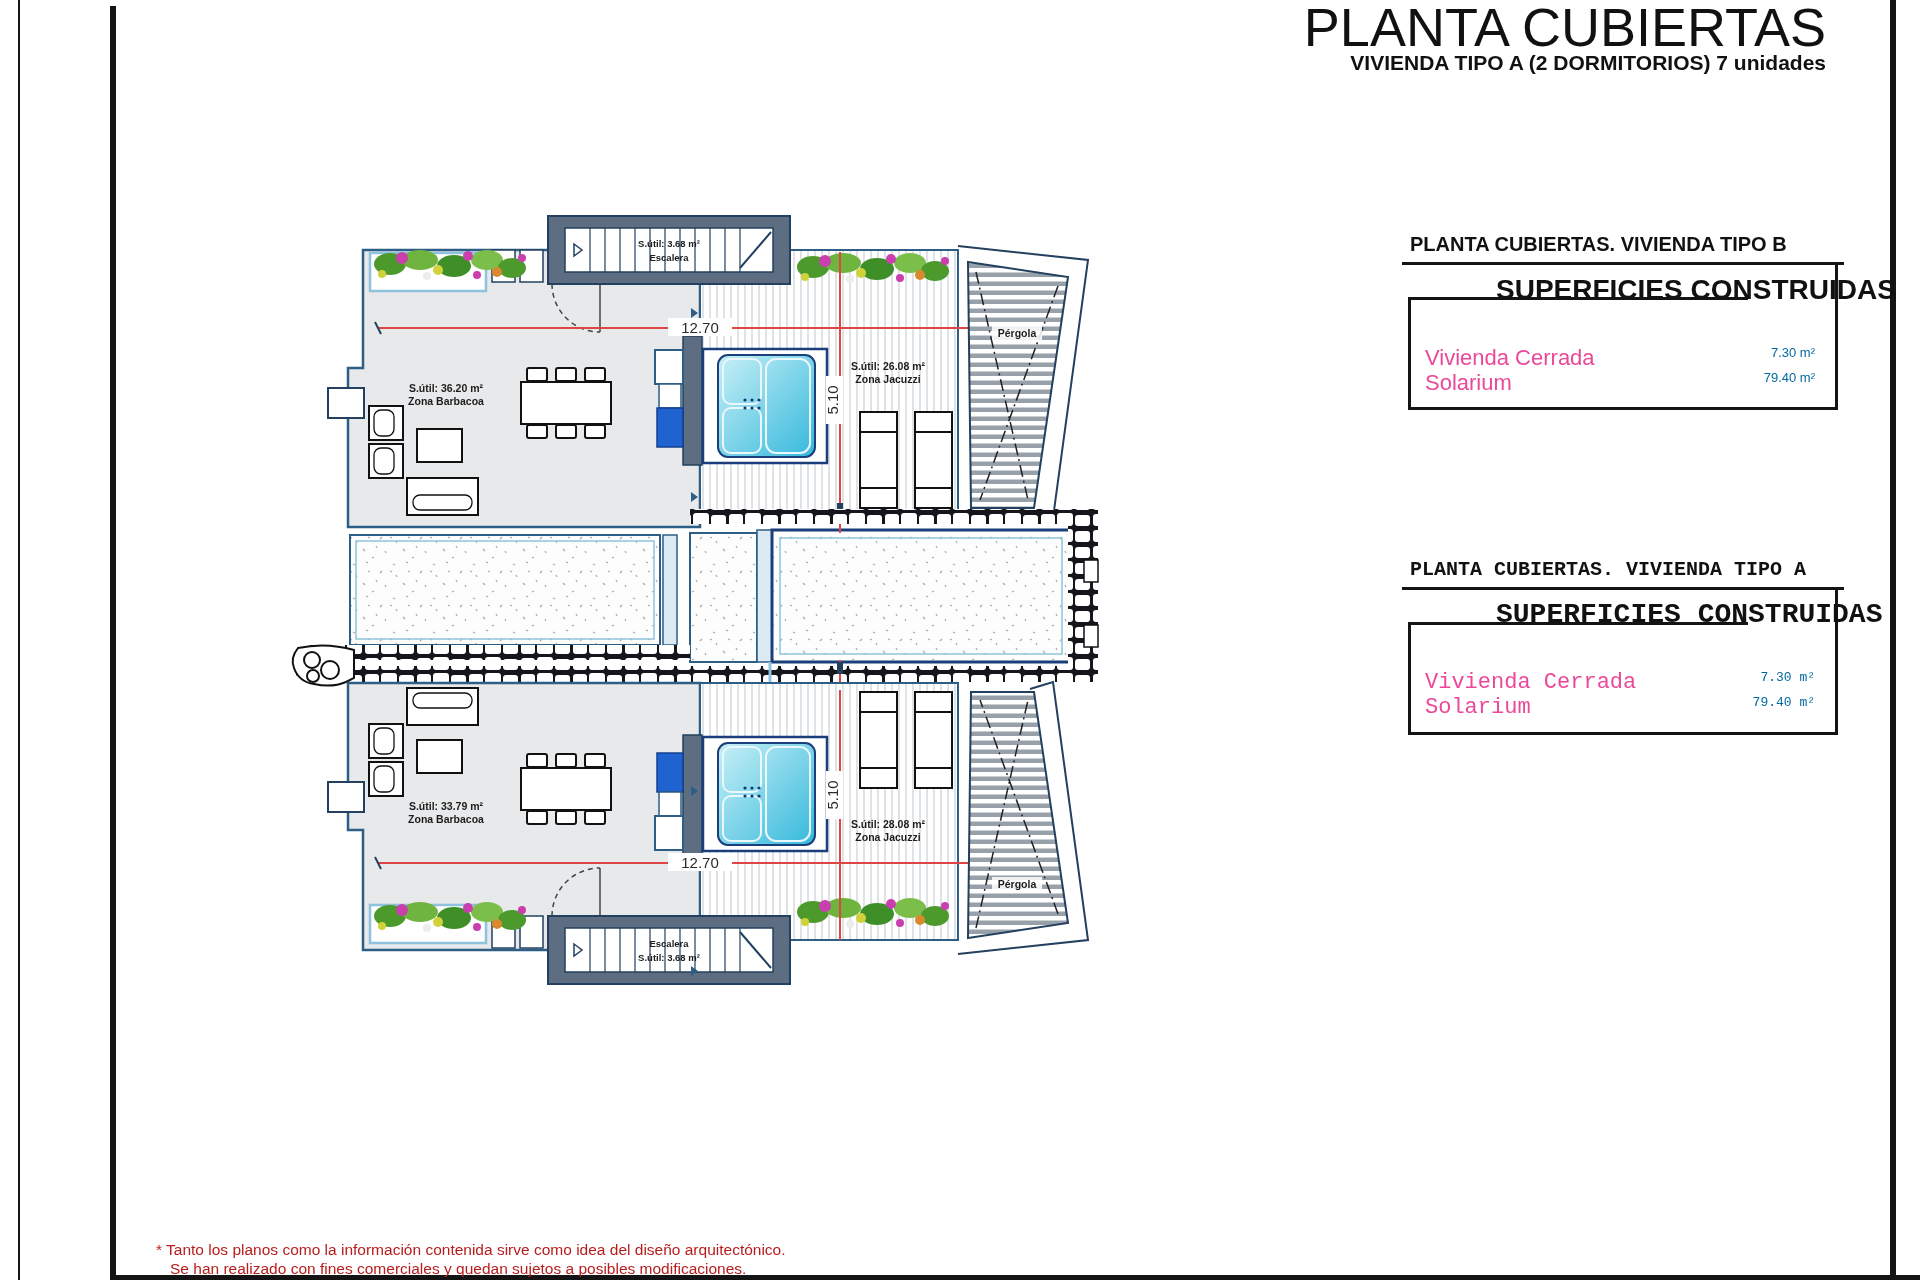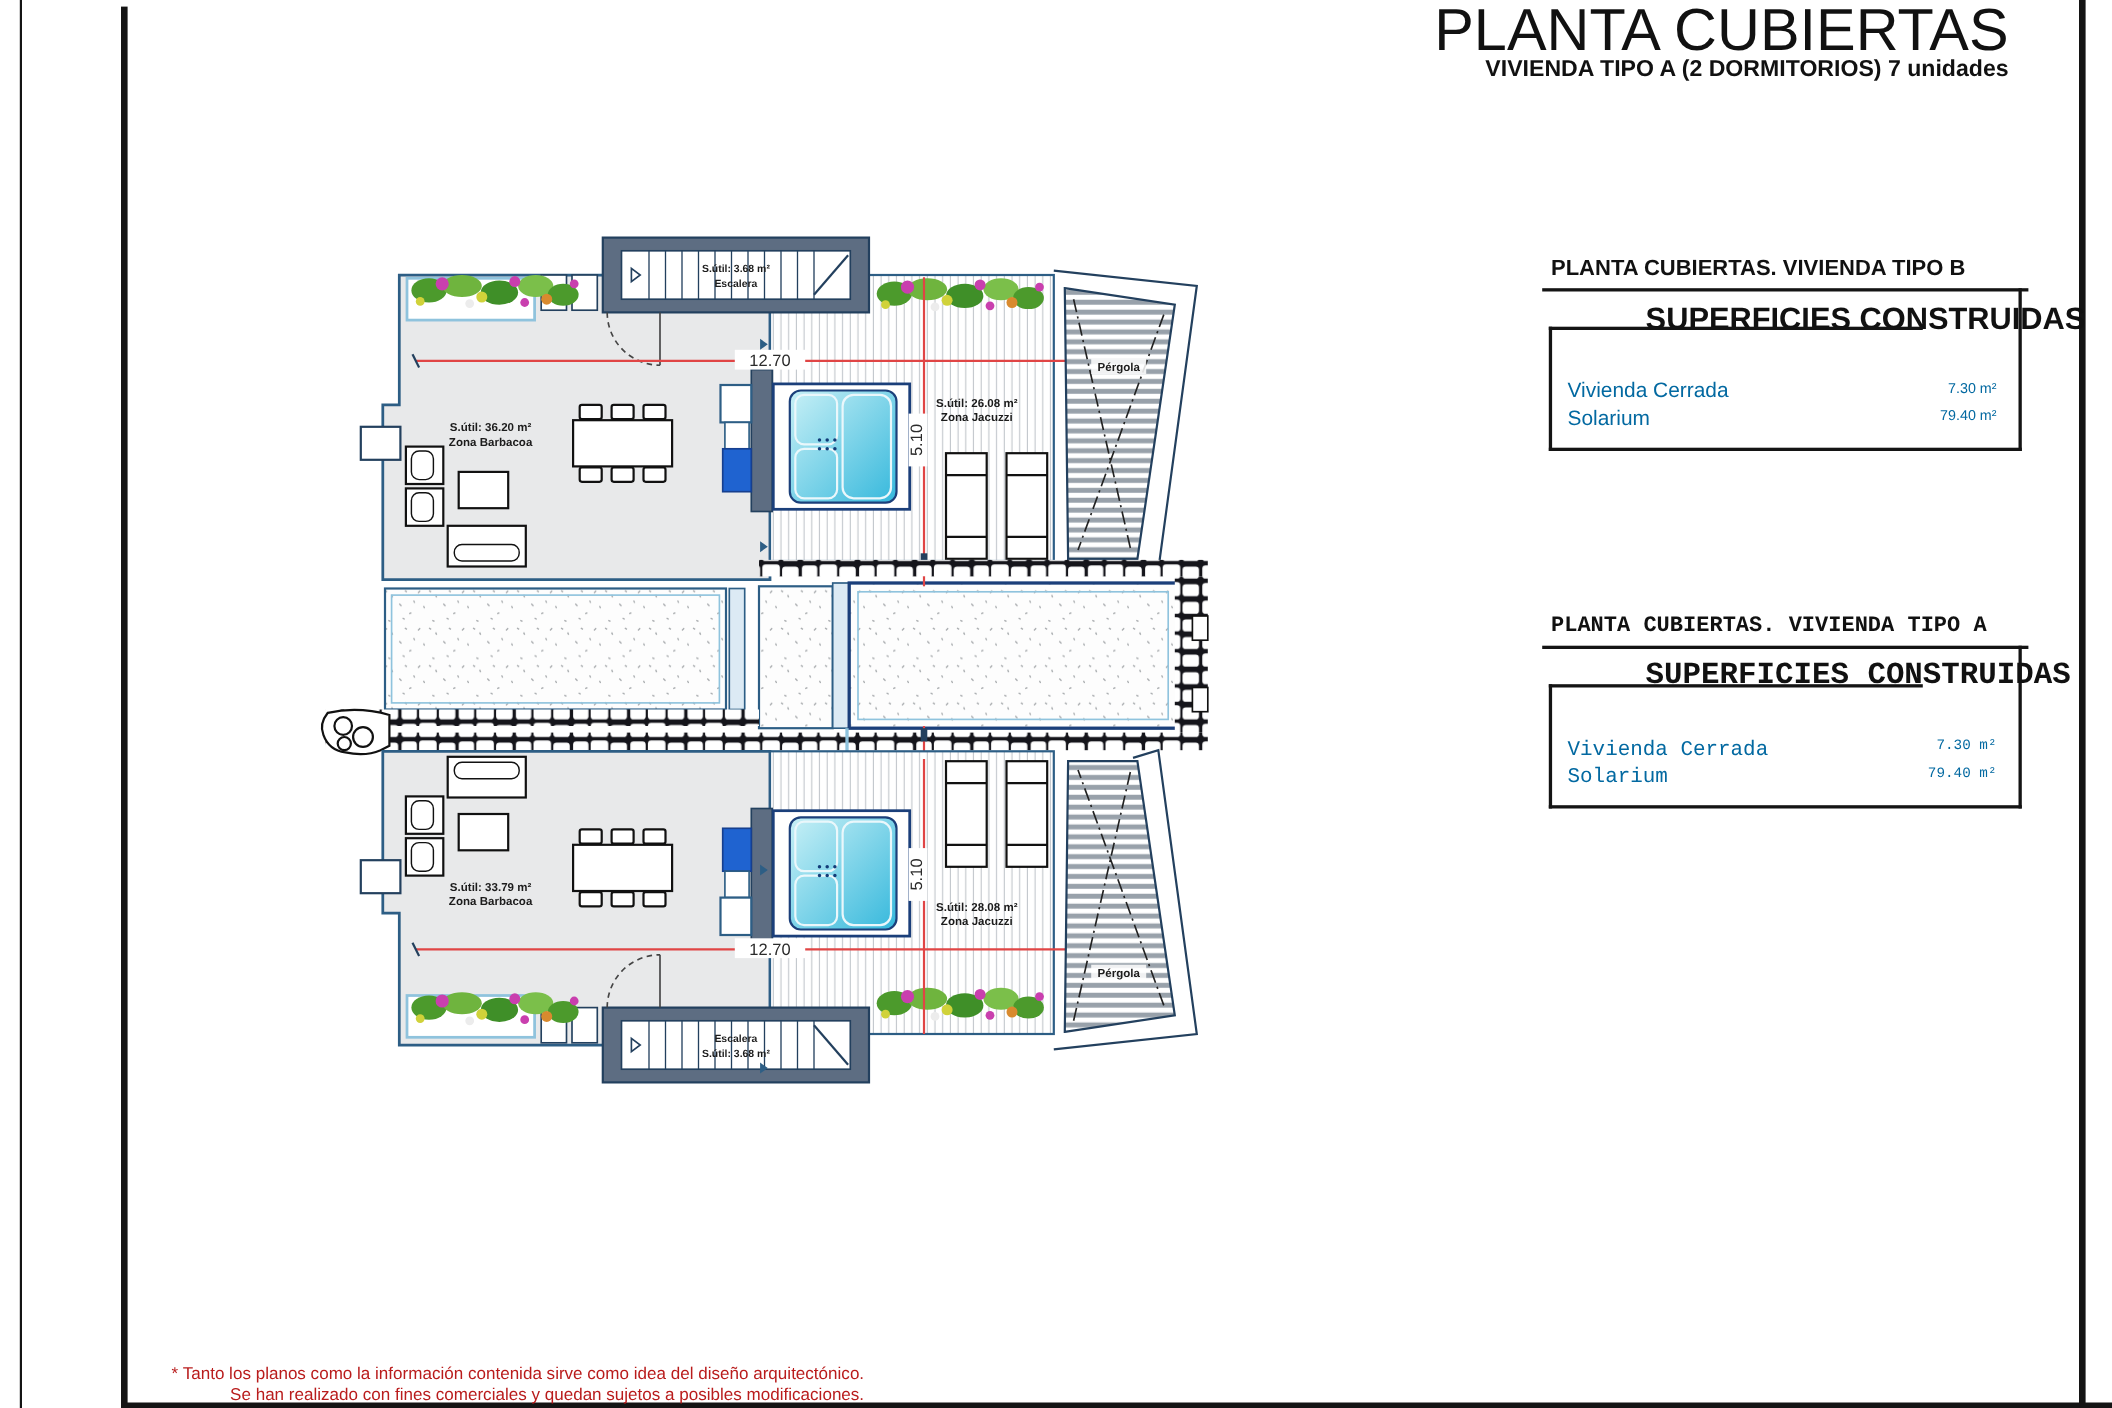--- a/index.html
+++ b/index.html
@@ -9,25 +9,25 @@
   .frame-line{position:absolute;background:#141414;}
   
   .title-block{position:absolute;top:2px;right:94px;text-align:right;}
   .title-main{font-size:54px;font-weight:400;letter-spacing:0px;line-height:50px;white-space:nowrap;}
   .title-sub{font-size:21px;font-weight:700;line-height:21px;white-space:nowrap;}
   
   .stable{position:absolute;left:1408px;width:430px;}
   .stable .heading{font-size:20px;font-weight:700;white-space:nowrap;position:absolute;top:0;left:2px;}
   .stable .l{position:absolute;background:#141414;}
   .stable .subtitle{font-size:28px;font-weight:700;position:absolute;top:41px;left:88px;white-space:nowrap;}
-  .stable .row-label{position:absolute;left:17px;font-size:19px;color:#0369a1;white-space:nowrap;}
+  .stable .row-label{position:absolute;left:17px;font-size:22px;color:#ec4899;white-space:nowrap;}
   .stable .row-value{position:absolute;right:23px;font-size:13px;color:#0369a1;white-space:nowrap;text-align:right;}
   
   .footer-note{position:absolute;left:156px;top:1240px;font-size:15.5px;color:#b91c1c;line-height:19px;}
-  .footer-note .ln2{margin-left:14px;text-align:right;}
+  .footer-note .ln2{margin-left:14px;}
   
   svg{position:absolute;left:0;top:0;}
   svg text{font-family:"Liberation Sans",sans-serif;}
   .plan-label{font-size:10.5px;font-weight:700;fill:#1c1c1c;text-anchor:middle;}
   .stair-label{font-size:9.5px;font-weight:700;fill:#1c1c1c;text-anchor:middle;}
   .dim-label{font-size:15px;font-weight:500;fill:#2b2b2b;text-anchor:middle;}
 </style>
 </head>
 <body>
 

